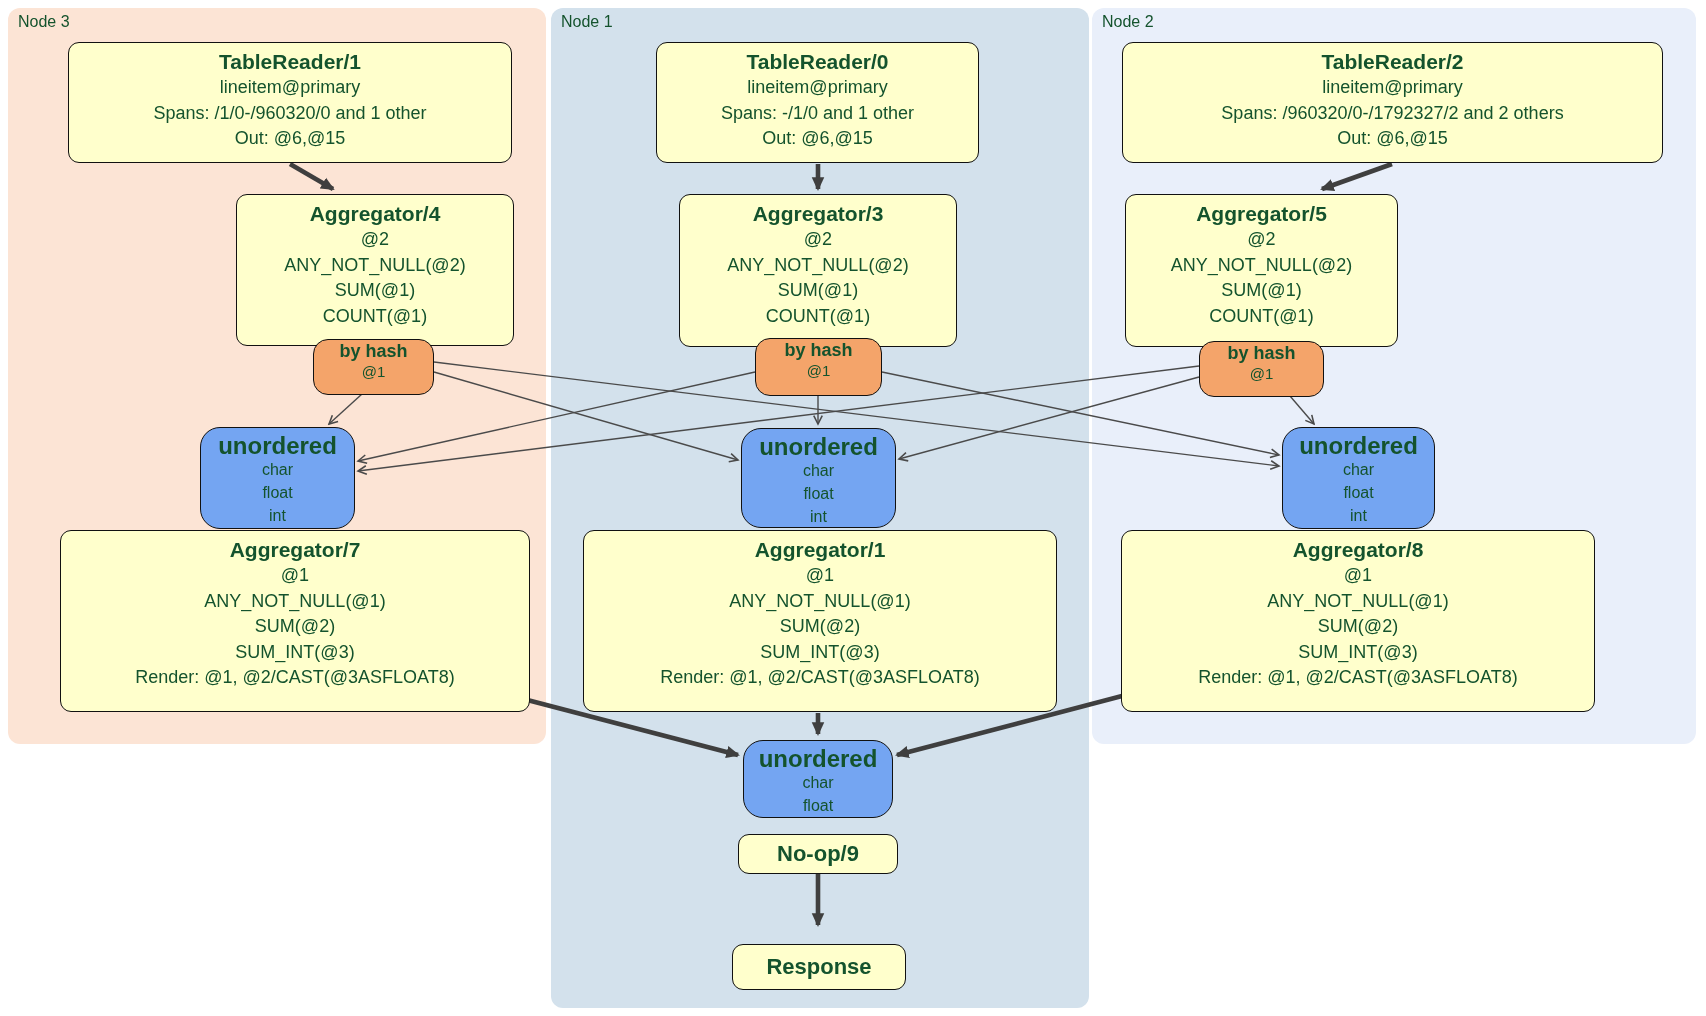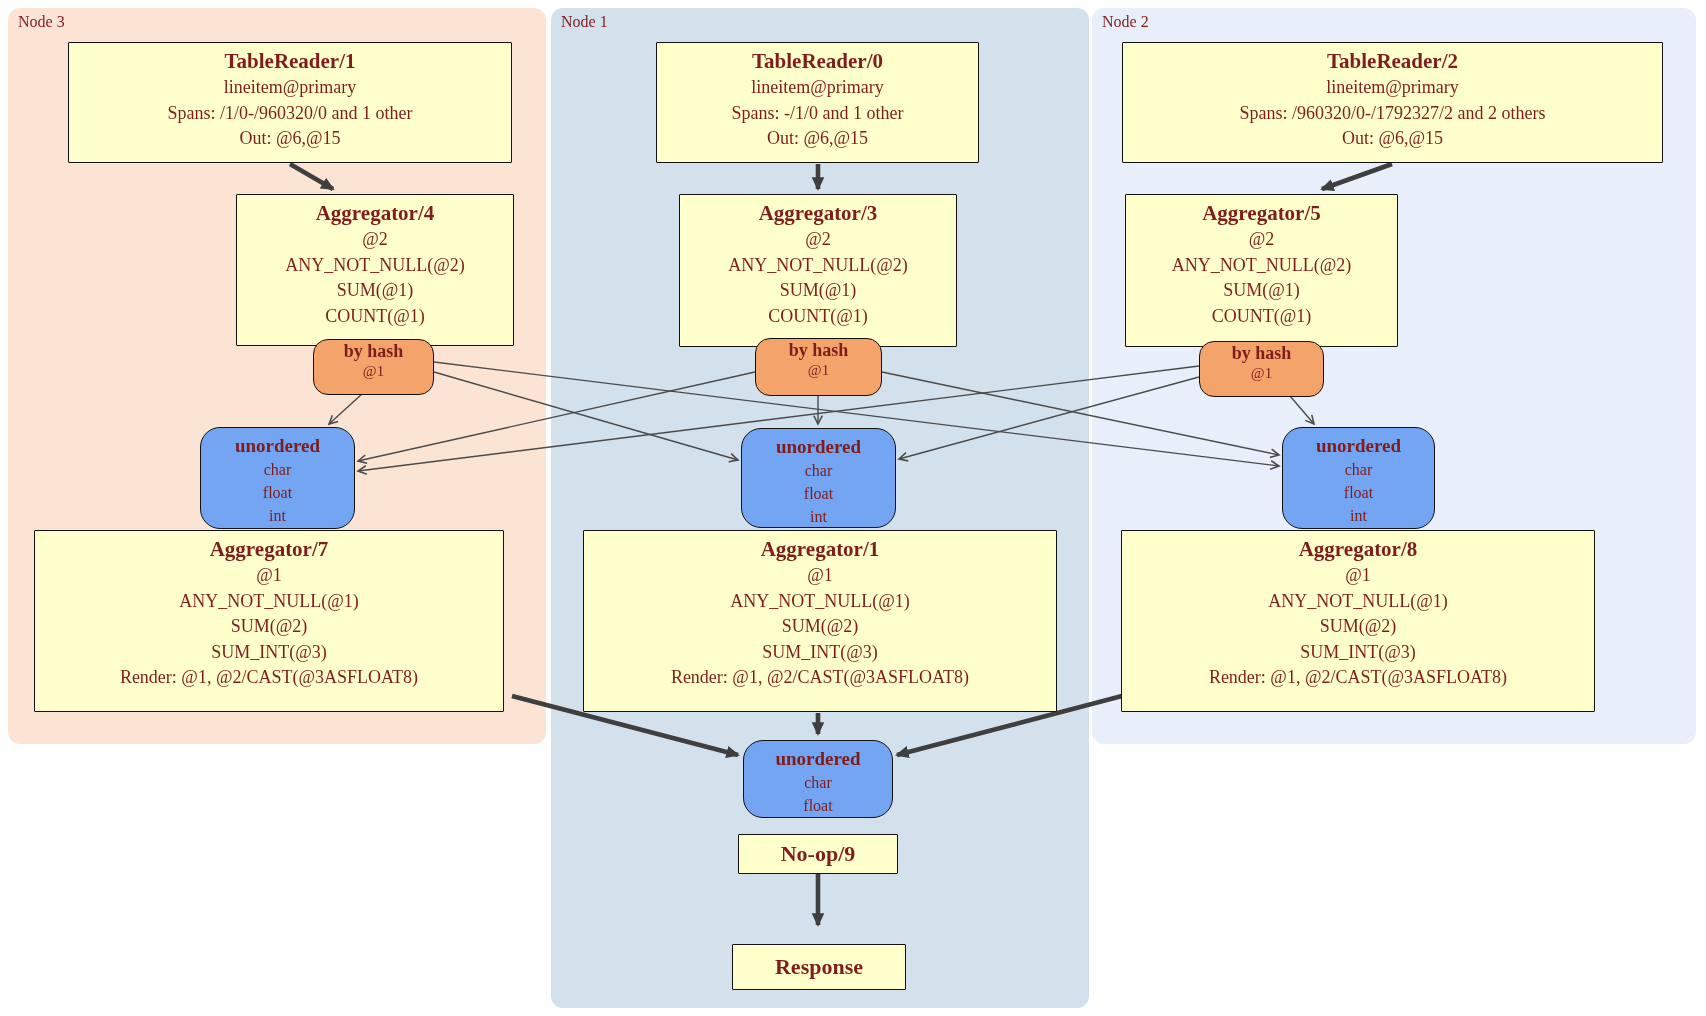--- a/index.html
+++ b/index.html
@@ -1,34 +1,34 @@
 <!DOCTYPE html>
 <html style="--canvas-bg: #ffffff; --node3-bg: #fce4d5; --node1-bg: #d3e1ec; --node2-bg: #e9effa; --box-yellow: #ffffcc; --router-orange: #f4a46a; --sync-blue: #74a5f2; --edge-gray: #4a4a4a; --edge-dark: #3f3f3f;"><head>
 <meta charset="utf-8">
 <style>
   html,body{margin:0;padding:0;background:#ffffff;width:1706px;height:1016px;overflow:hidden;}
   #canvas{position:relative;width:1706px;height:848px;background:var(--canvas-bg,#fff);
-          font-family:Liberation Serif, serif;color:#7f1d1d;}
+          font-family:Liberation Sans, sans-serif;color:#14532d;}
   .region{position:absolute;border-radius:12px;z-index:1;}
   #region-node3{left:8px;top:8px;width:538px;height:736px;background:var(--node3-bg);}
   #region-node1{left:551px;top:8px;width:538px;height:1000px;background:var(--node1-bg);}
   #region-node2{left:1092px;top:8px;width:604px;height:736px;background:var(--node2-bg);}
   .region-label{position:absolute;left:10px;top:4px;font-size:16px;line-height:20px;}
   .edges{position:absolute;left:0;top:0;z-index:2;}
   .thin{stroke:var(--edge-gray);stroke-width:1.4;fill:none;}
   .thick{stroke:var(--edge-dark);stroke-width:4.6;fill:none;}
   .box{position:absolute;box-sizing:border-box;border:1.7px solid #111;text-align:center;z-index:3;overflow:hidden;}
-  .yellow{background:var(--box-yellow);border-radius:1px;}
+  .yellow{background:var(--box-yellow);border-radius:11px;}
   .router{background:var(--router-orange);border-radius:15px;}
   .sync{background:var(--sync-blue);border-radius:20px;}
   .box-title{font-weight:bold;font-size:21px;line-height:27px;padding-top:5px;white-space:nowrap;}
   .box-line{font-size:18px;line-height:25.5px;white-space:nowrap;}
   .router .box-title{font-size:18px;line-height:22px;padding-top:0;}
   .router .box-line{font-size:15px;line-height:19px;}
-  .sync .box-title{font-size:19px;line-height:25px;padding-top:5px;}
+  .sync .box-title{font-size:24px;line-height:25px;padding-top:5px;}
   .sync .box-line{font-size:16px;line-height:23px;}
   .pill{display:flex;align-items:center;justify-content:center;font-weight:bold;font-size:22px;margin-top:12px;}
 </style>
 </head>
 <body>
 
 <div id="canvas">
 
   <div class="region" id="region-node3">
     <div class="region-label">Node 3</div>
@@ -85,21 +85,21 @@
   <div class="box router" style="left:313px;top:339px;width:121px;height:56px;">
     <div class="box-title">by hash</div>
     <div class="box-line">@1</div>
   </div>
   <div class="box sync" style="left:200px;top:427px;width:155px;height:102px;">
     <div class="box-title">unordered</div>
     <div class="box-line">char</div>
     <div class="box-line">float</div>
     <div class="box-line">int</div>
   </div>
-  <div class="box yellow" style="left:34px;top:530px;width:470px;height:182px;">
+  <div class="box yellow" style="left:60px;top:530px;width:470px;height:182px;">
     <div class="box-title">Aggregator/7</div>
     <div class="box-line">@1</div>
     <div class="box-line">ANY_NOT_NULL(@1)</div>
     <div class="box-line">SUM(@2)</div>
     <div class="box-line">SUM_INT(@3)</div>
     <div class="box-line">Render: @1, @2/CAST(@3ASFLOAT8)</div>
   </div>
 
   <div class="box yellow" style="left:656px;top:42px;width:323px;height:121px;">
     <div class="box-title">TableReader/0</div>

